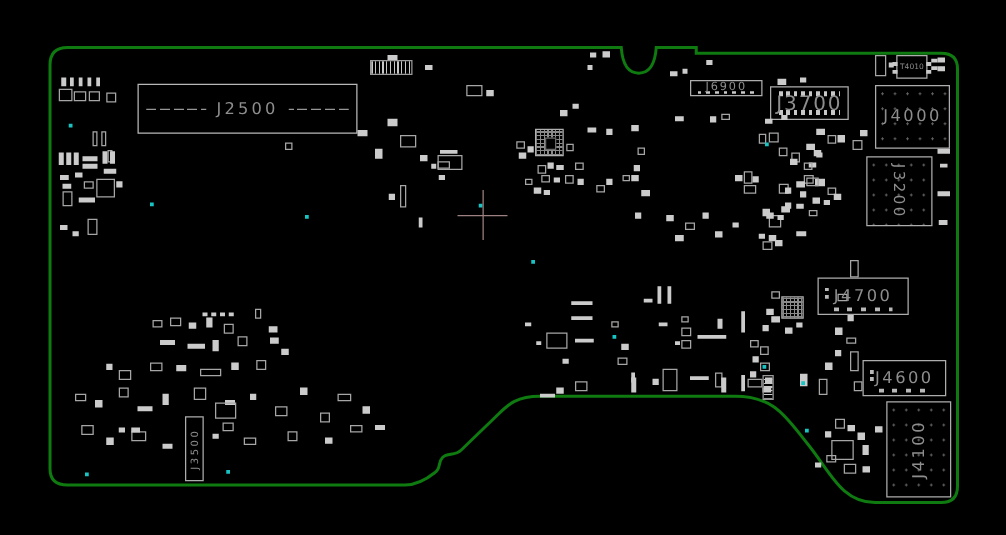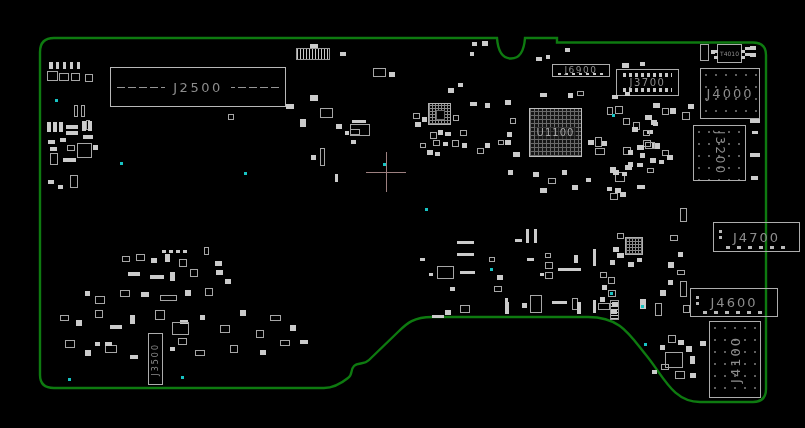--- a/index.html
+++ b/index.html
@@ -107,42 +107,39 @@
          C 364 365 358 362 354 366
          C 350 370 353 375 348 378
          C 343 382 335 388 324 388
          H 54 Q 40 388 40 375
          V 52 Q 40 38 54 38 Z" fill="none" stroke="#0e7a10" stroke-width="2.4"></path>
   </svg>
 
 <div class="comp k-dimm c-J2500" style="left: 110px; top: 67px; width: 176px; height: 40px; font-size: 13px;">
       <span class="lbl">J2500</span>
     </div>
-    <div class="comp k-chipgrid c-U1100" style="left: 529px; top: 108px; width: 53px; height: 49px; font-size: 10px;">
-      <span class="lbl">U1100</span>
-    </div>
     <div class="comp k-pinbox-b c-J6900" style="left: 552px; top: 64px; width: 58px; height: 13px; font-size: 9px;">
       <span class="lbl">J6900</span>
     </div>
-    <div class="comp k-pinbox c-J3700" style="left: 616px; top: 69px; width: 63px; height: 27px; font-size: 10px;">
+    <div class="comp k-pinbox c-J3700" style="left: 616px; top: 69px; width: 63px; height: 27px; font-size: 16px;">
       <span class="lbl">J3700</span>
     </div>
     <div class="comp k-tbox c-T4010" style="left: 717px; top: 44px; width: 25px; height: 19px; font-size: 6px;">
       <span class="lbl">T4010</span>
     </div>
     <div class="comp k-box c-J4000" style="left: 700px; top: 68px; width: 60px; height: 51px; font-size: 13px;">
       <span class="lbl">J4000</span>
     </div>
     <div class="comp k-vbox-down c-J3200" style="left: 693px; top: 125px; width: 53px; height: 56px; font-size: 12px;">
       <span class="lbl">J3200</span>
     </div>
-    <div class="comp k-port c-J4700" style="left: 713px; top: 222px; width: 87px; height: 30px; font-size: 13px;">
+    <div class="comp k-port c-J4700" style="left: 654px; top: 222px; width: 73px; height: 30px; font-size: 13px;">
       <span class="lbl">J4700</span>
     </div>
-    <div class="comp k-port c-J4600" style="left: 690px; top: 288px; width: 88px; height: 29px; font-size: 13px;">
+    <div class="comp k-port c-J4600" style="left: 690px; top: 288px; width: 67px; height: 29px; font-size: 13px;">
       <span class="lbl">J4600</span>
     </div>
     <div class="comp k-vbox-up c-J4100" style="left: 709px; top: 321px; width: 52px; height: 77px; font-size: 13px;">
       <span class="lbl">J4100</span>
     </div>
     <div class="comp k-vbox-up c-J3500" style="left: 148px; top: 333px; width: 15px; height: 52px; font-size: 8px;">
       <span class="lbl">J3500</span>
     </div>
     <div class="part p-f" style="left: 49px; top: 62px; width: 4px; height: 7px;"></div>
     <div class="part p-f" style="left: 56px; top: 62px; width: 3px; height: 7px;"></div>

